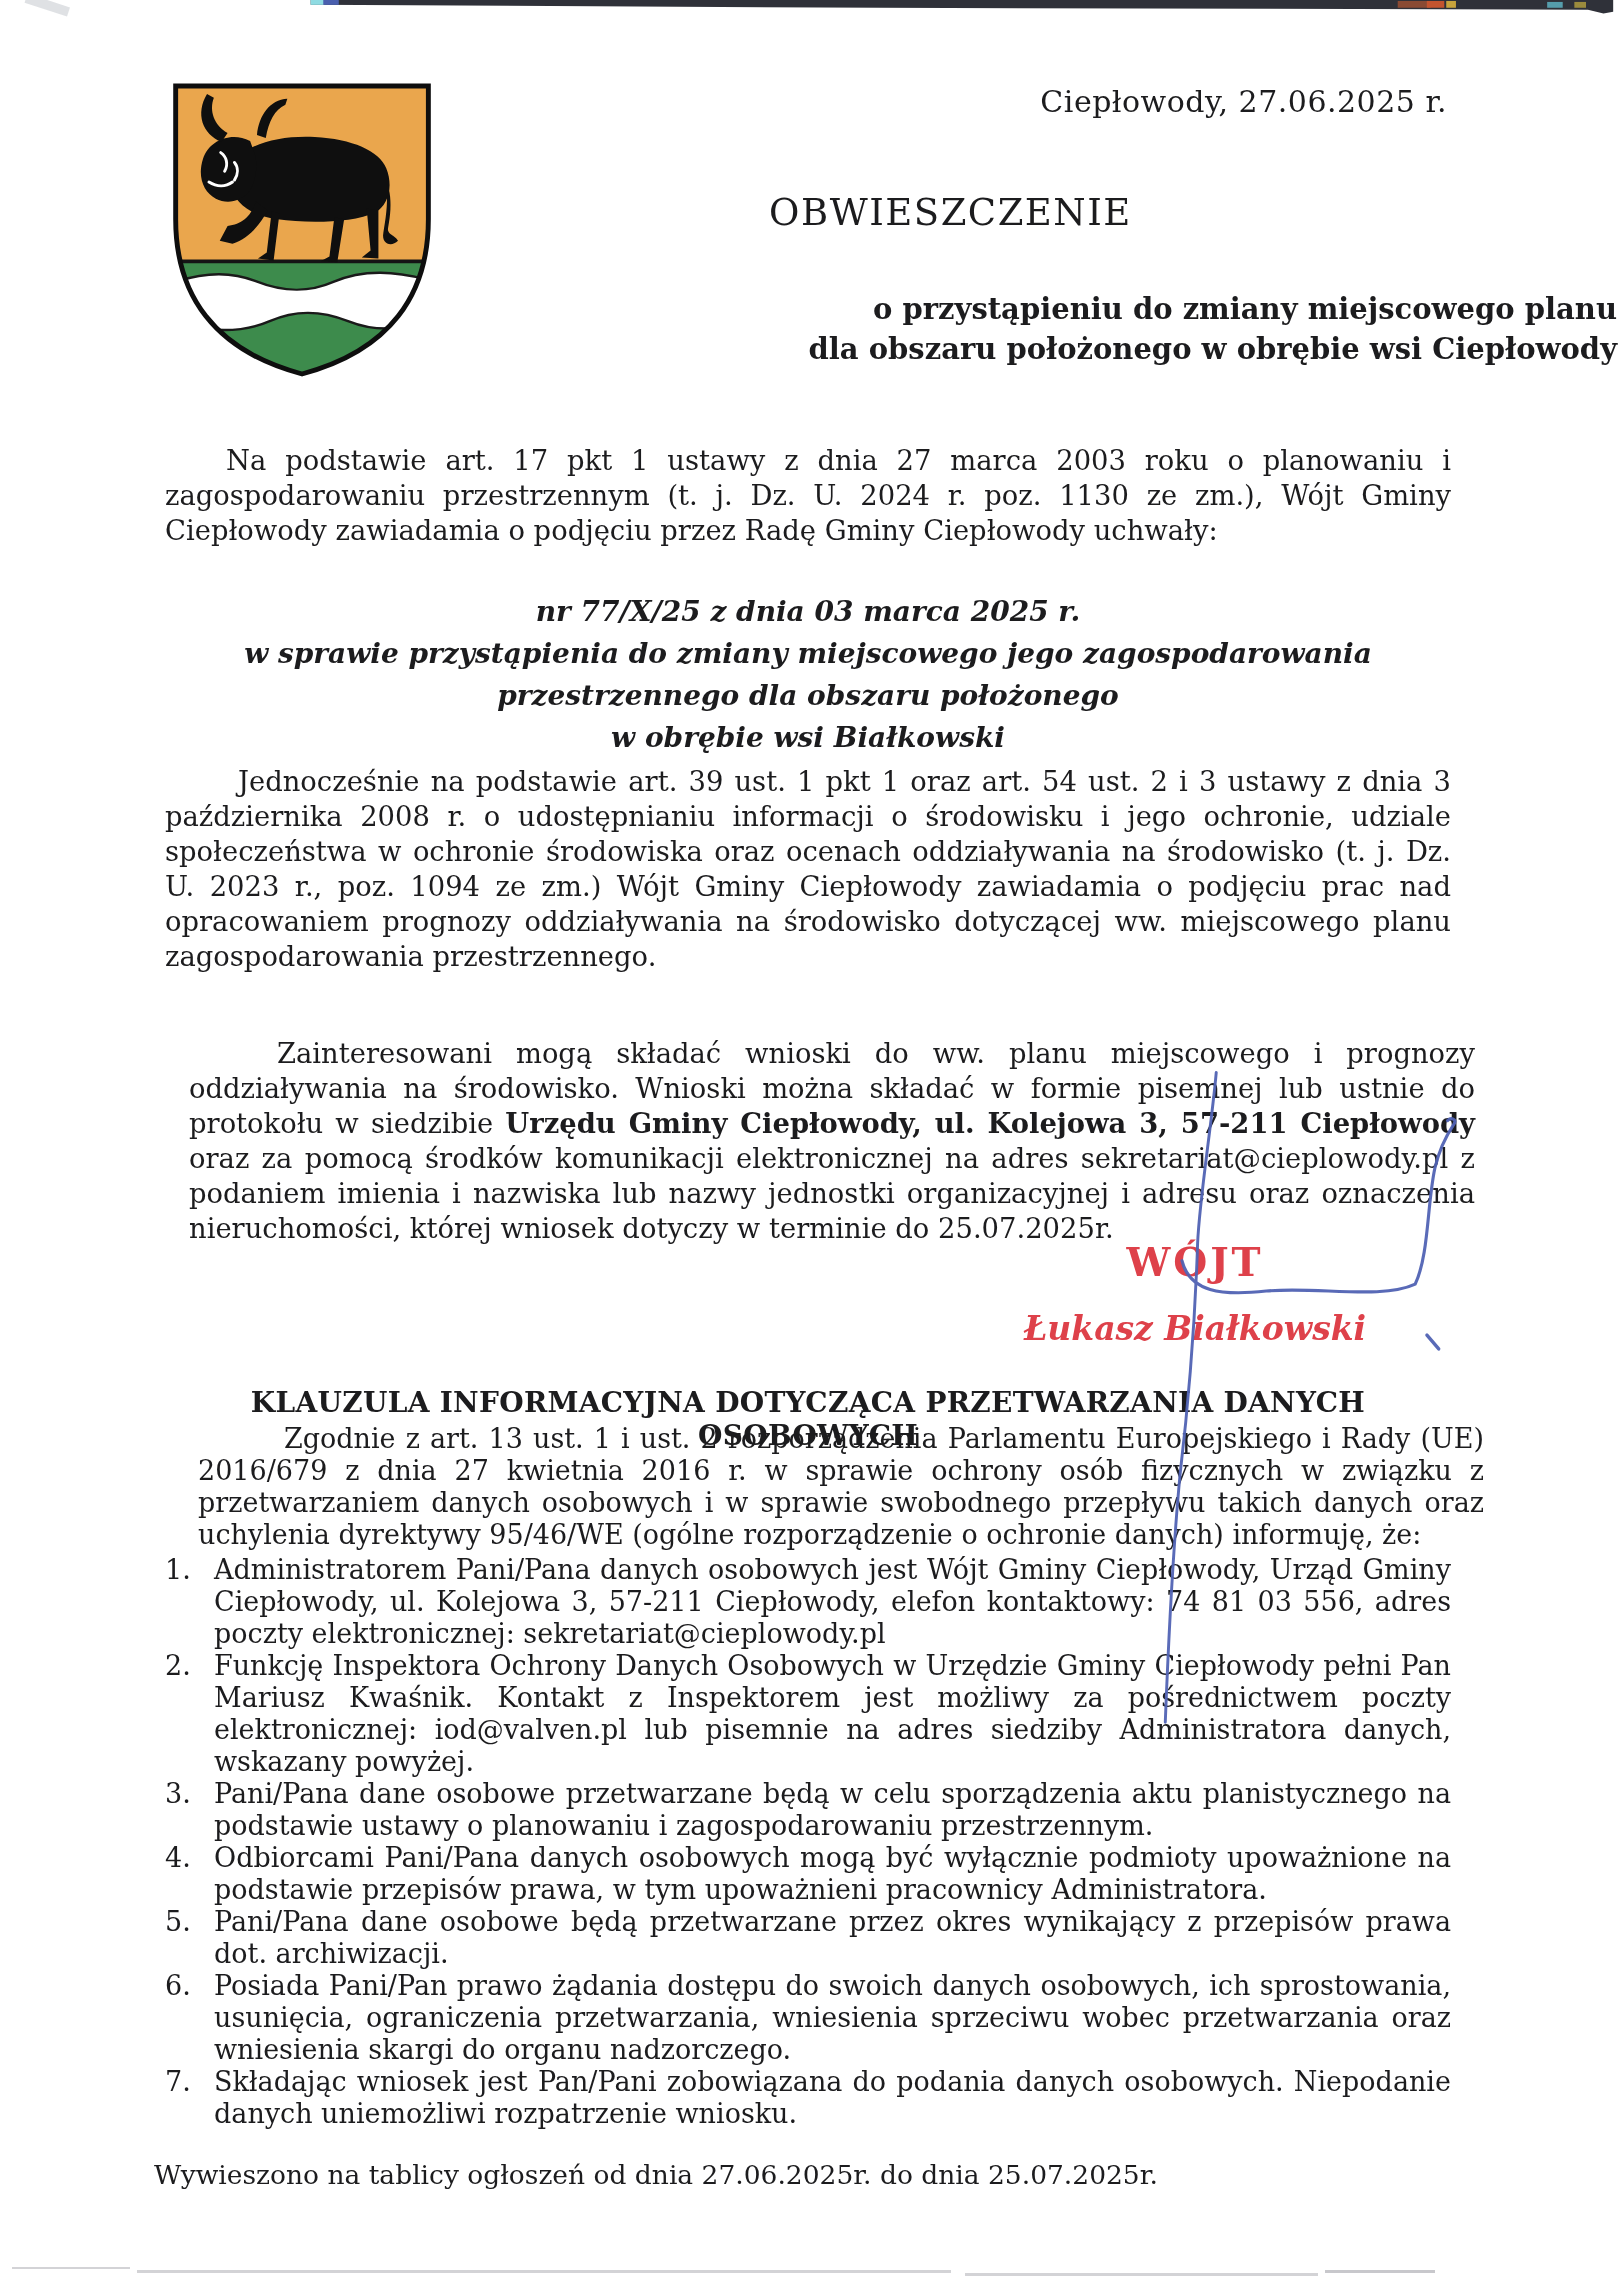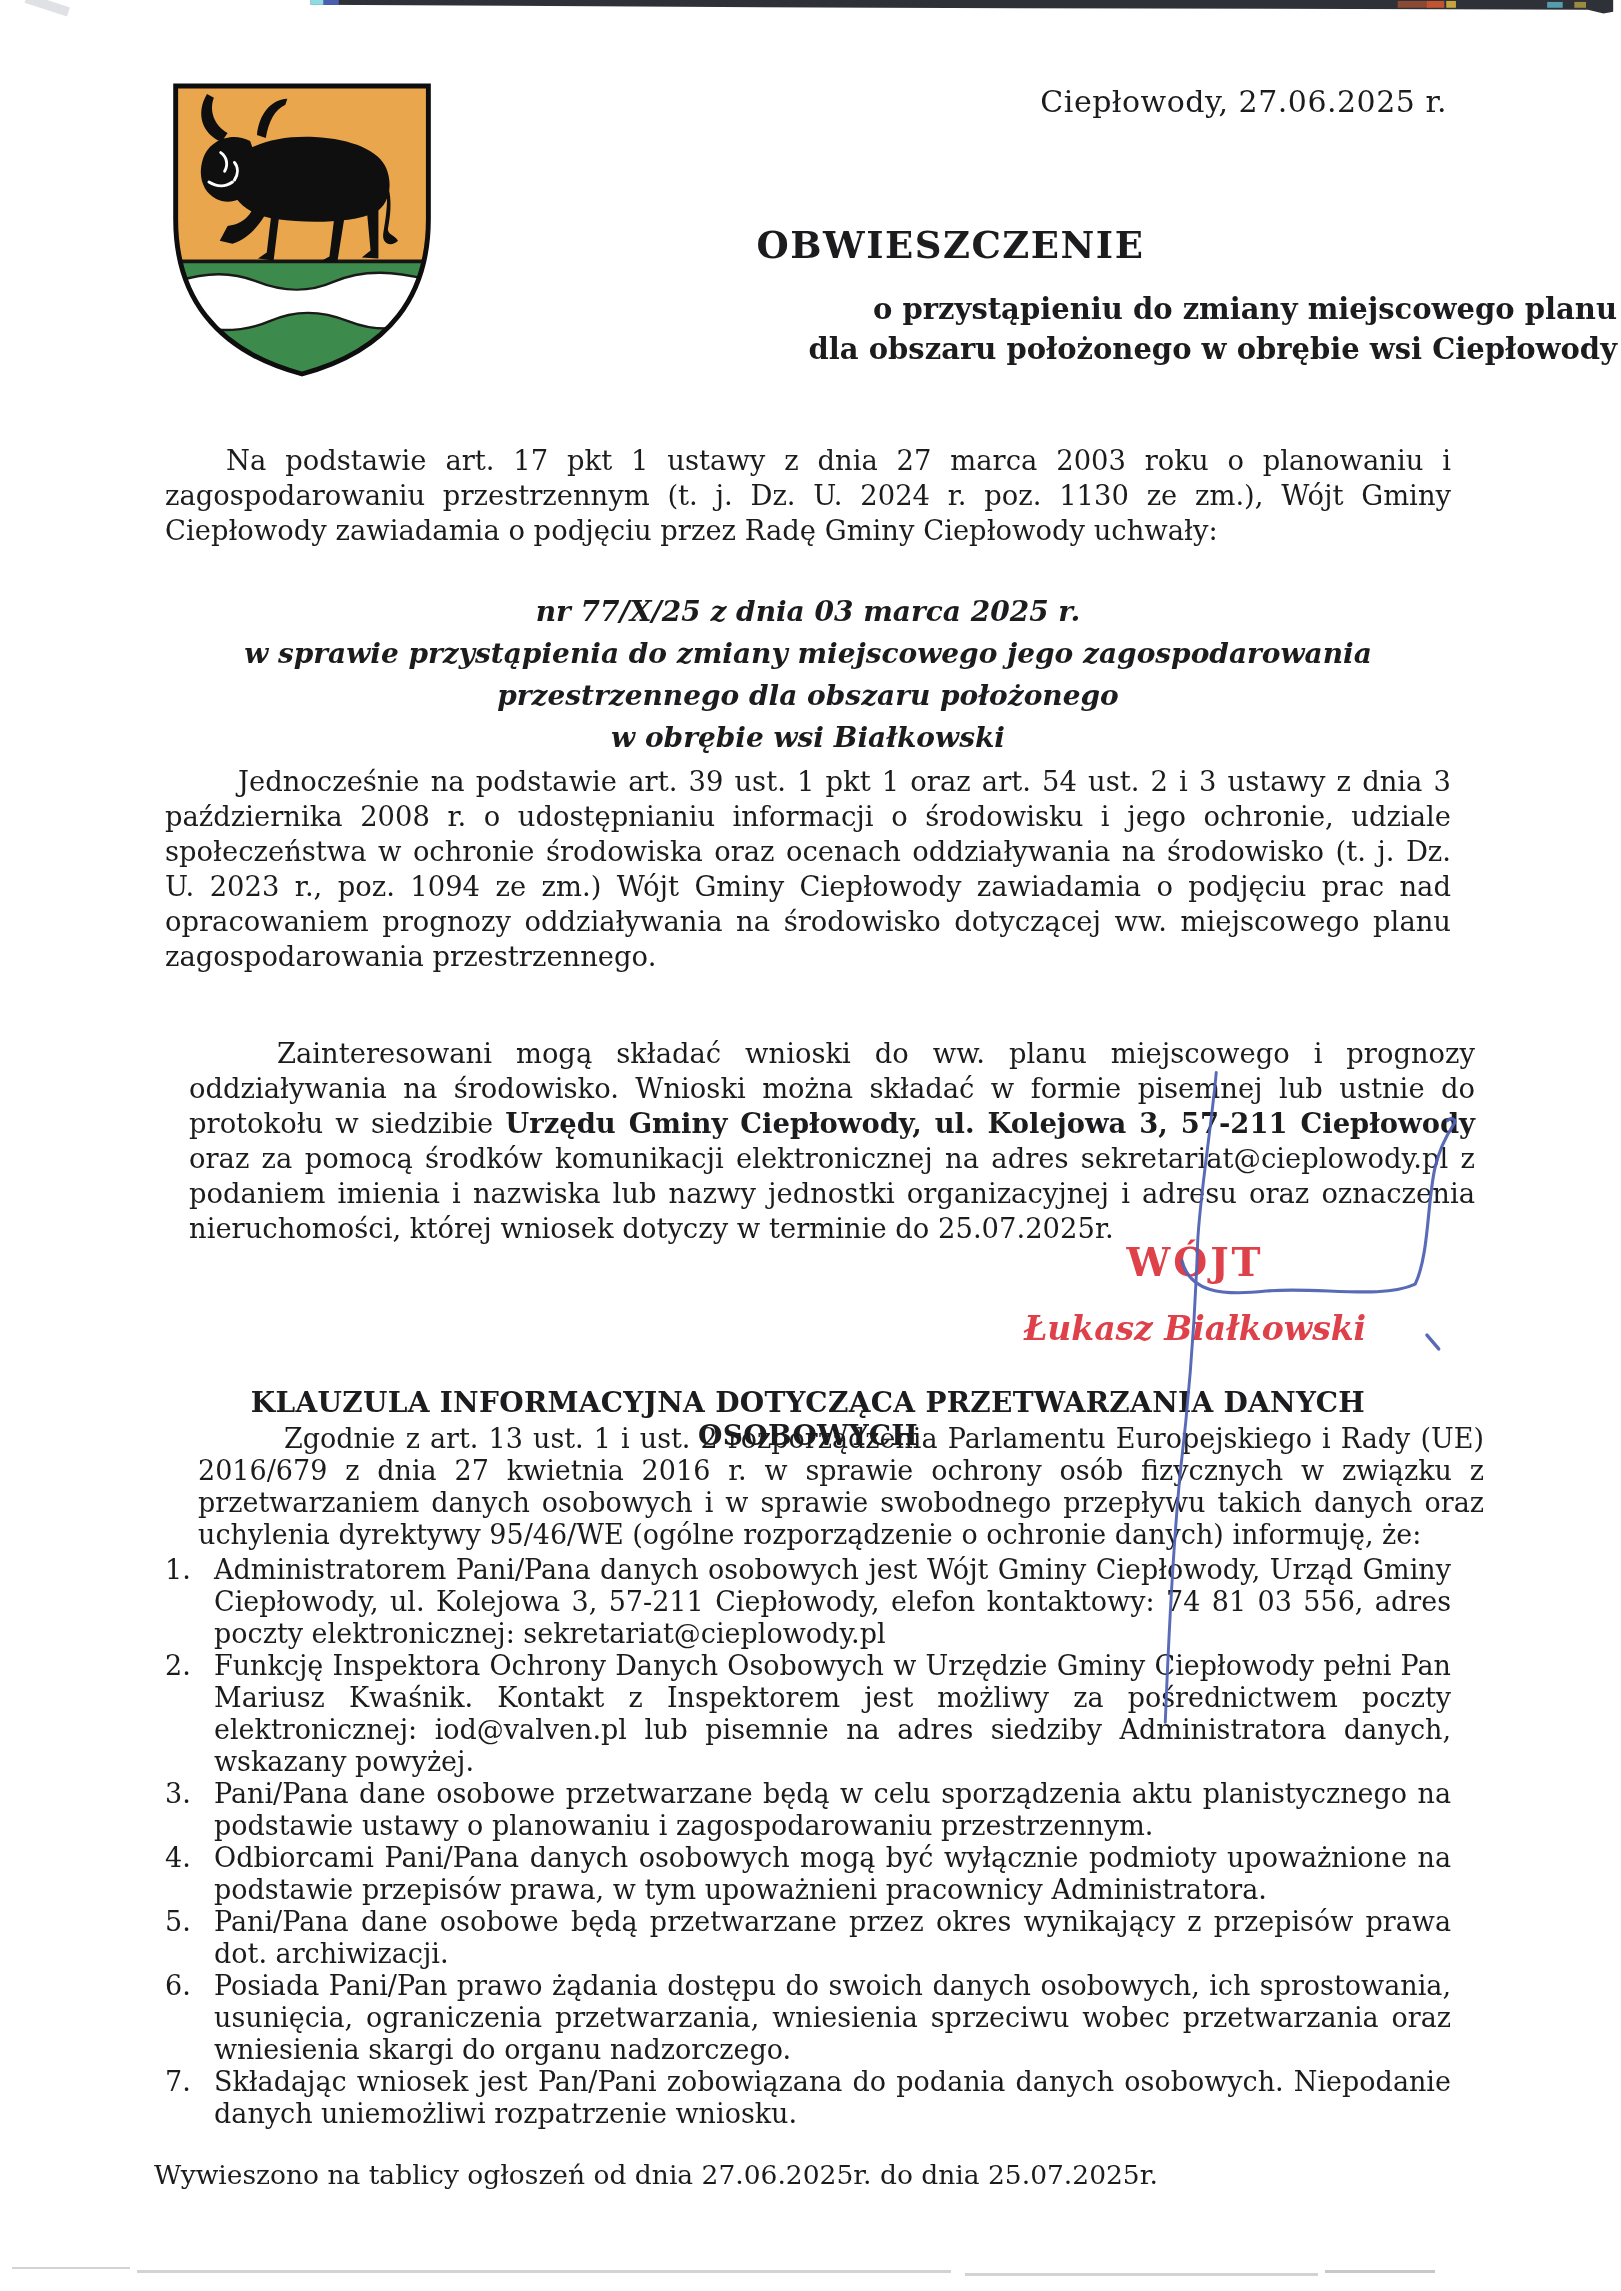--- a/index.html
+++ b/index.html
@@ -15,21 +15,21 @@
     font-family:"DejaVu Serif", serif;color:var(--ink-black);
   }
   .abs{position:absolute;}
   
   .scan-top{left:0;top:0;width:1621px;height:33px;}
   .scan-bottom-seg{position:absolute;background:#d3d3d6;}
   
   .arms{left:160px;top:74px;}
   
   .date-line{left:882px;top:84px;width:565px;text-align:right;font-size:30px;letter-spacing:0.5px;}
-  .doc-title{left:284px;top:191px;width:1333px;text-align:center;font-size:37px;font-weight:bold;letter-spacing:1.5px;margin-top:32px;}
+  .doc-title{left:284px;top:191px;width:1333px;text-align:center;font-size:37px;font-weight:normal;letter-spacing:1.5px;}
   .subtitle{left:304px;top:289px;width:1313px;text-align:right;font-size:29px;font-weight:bold;line-height:40px;}
   
   .para{left:165px;width:1286px;font-size:27.4px;line-height:35px;text-align:justify;}
   .p1{top:443px;text-indent:61px;}
   .resolution{left:165px;top:591px;width:1286px;text-align:center;font-weight:bold;font-size:28px;line-height:42px;font-style:italic;}
   .p2{top:764px;text-indent:73px;}
   .p3{top:1036px;text-indent:88px;margin-left:24px;}
   .seg-bold{font-weight:bold;}
   
   .sig-role{left:972px;top:1239px;width:446px;text-align:center;font-size:39px;font-weight:bold;letter-spacing:2.9px;color:var(--stamp-red);}

